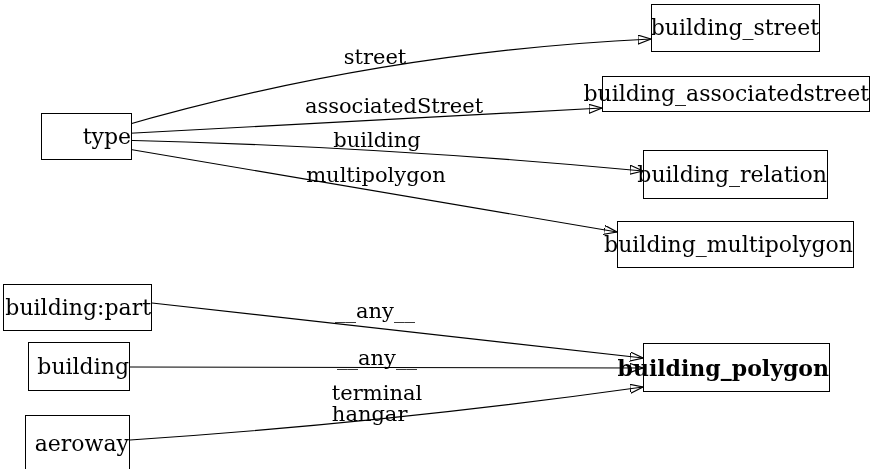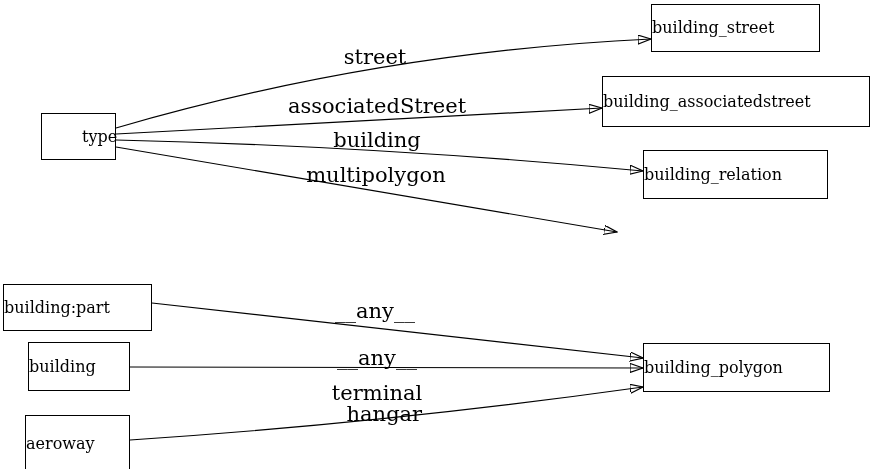--- a/index.html
+++ b/index.html
@@ -22,32 +22,32 @@
     stroke: #000000;
     stroke-width: 1.2;
   }
   .node {
     position: absolute;
     box-sizing: border-box;
     border: 1.4px solid #000000;
     background: #ffffff;
     display: flex;
     align-items: center;
-    justify-content: flex-start;
-    font-size: 16px;
+    justify-content: flex-end;
+    font-size: 22px;
     white-space: nowrap;
     line-height: 1;
   }
   .edge-label {
     position: absolute;
     transform: translate(-50%, -50%);
     font-size: 21px;
     white-space: nowrap;
     line-height: 21px;
-    text-align: right;
+    text-align: left;
   }
 </style>
 </head>
 <body>
 
 <div class="canvas">
 
   <svg class="edges-layer" viewBox="0 0 875 469" xmlns="http://www.w3.org/2000/svg">
     <defs>
       <marker id="arrow" markerUnits="userSpaceOnUse" markerWidth="14" markerHeight="10" refX="13" refY="4.5" orient="auto">
@@ -56,56 +56,59 @@
     </defs>
     <path d="M116,128 Q377,52 651,39" marker-end="url(#arrow)"></path>
     <path d="M116,134 L602,108" marker-end="url(#arrow)"></path>
     <path d="M116,140 Q377,146 643,171" marker-end="url(#arrow)"></path>
     <path d="M116,147 L617,232" marker-end="url(#arrow)"></path>
     <path d="M152,303 L643,358" marker-end="url(#arrow)"></path>
     <path d="M130,367 L643,368" marker-end="url(#arrow)"></path>
     <path d="M130,440 Q386,423 643,387" marker-end="url(#arrow)"></path>
   </svg>
 
-  <div class="node" style="left:41px; top:113px; width:75px; height:47px;padding-left:40px;">
+  <div class="node" style="left:41px; top:113px; width:91px; height:47px;padding-left:40px;">
     <span>type</span>
   </div>
 
   <div class="node" style="left:651px; top:4px; width:169px; height:48px;">
     <span>building_street</span>
   </div>
 
-  <div class="node" style="left:602px; top:76px; width:268px; height:51px;">
+  <div class="node" style="left:602px; top:76px; width:268px; height:36px;">
     <span>building_associatedstreet</span>
   </div>
 
   <div class="node" style="left:643px; top:150px; width:185px; height:49px;">
     <span>building_relation</span>
   </div>
 
+  <div class="node" style="left:617px; top:221px; width:237px; height:47px;">
+    <span>building_multipolygon</span>
+  </div>
 
   <div class="node" style="left:3px; top:272px; width:149px; height:47px;margin-top:12px;">
     <span>building:part</span>
   </div>
 
   <div class="node" style="left:28px; top:342px; width:102px; height:49px;">
     <span>building</span>
   </div>
 
   <div class="node" style="left:25px; top:415px; width:105px; height:57px;">
     <span>aeroway</span>
   </div>
 
-  <div class="node" style="left:643px; top:343px; width:187px; height:49px;">
+  <div class="node" style="left:643px; top:343px; width:187px; height:49px;font-weight:bold;">
     <span>building_polygon</span>
   </div>
 
   <div class="edge-label" style="left:375px; top:57px;">street</div>
 
-  <div class="edge-label" style="left:377px; top:106px;">associatedStreet</div>
+  <div class="edge-label" style="left:394px; top:106px;">associatedStreet</div>
 
   <div class="edge-label" style="left:377px; top:140px;">building</div>
 
   <div class="edge-label" style="left:376px; top:175px;">multipolygon</div>
 
   <div class="edge-label" style="left:375px; top:311px;">__any__</div>
 
   <div class="edge-label" style="left:377px; top:358px;">__any__</div>
 
   <div class="edge-label" style="left:377px; top:392px;margin-top:12px;">

